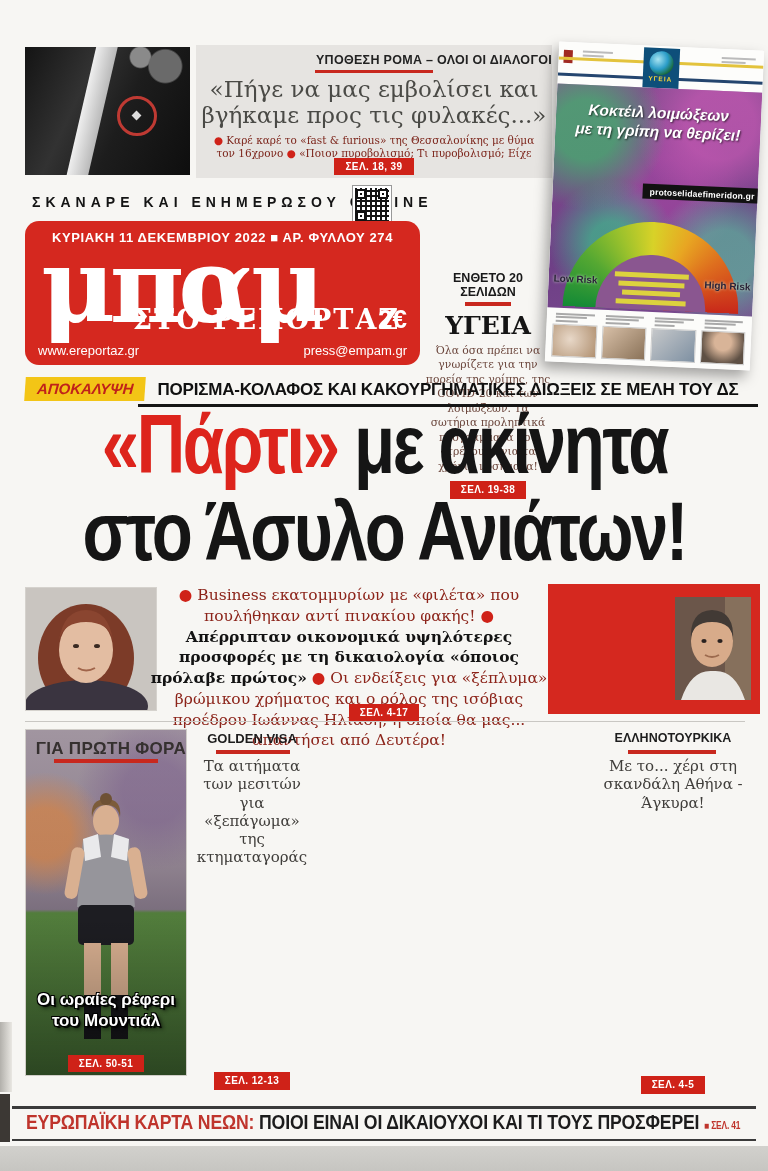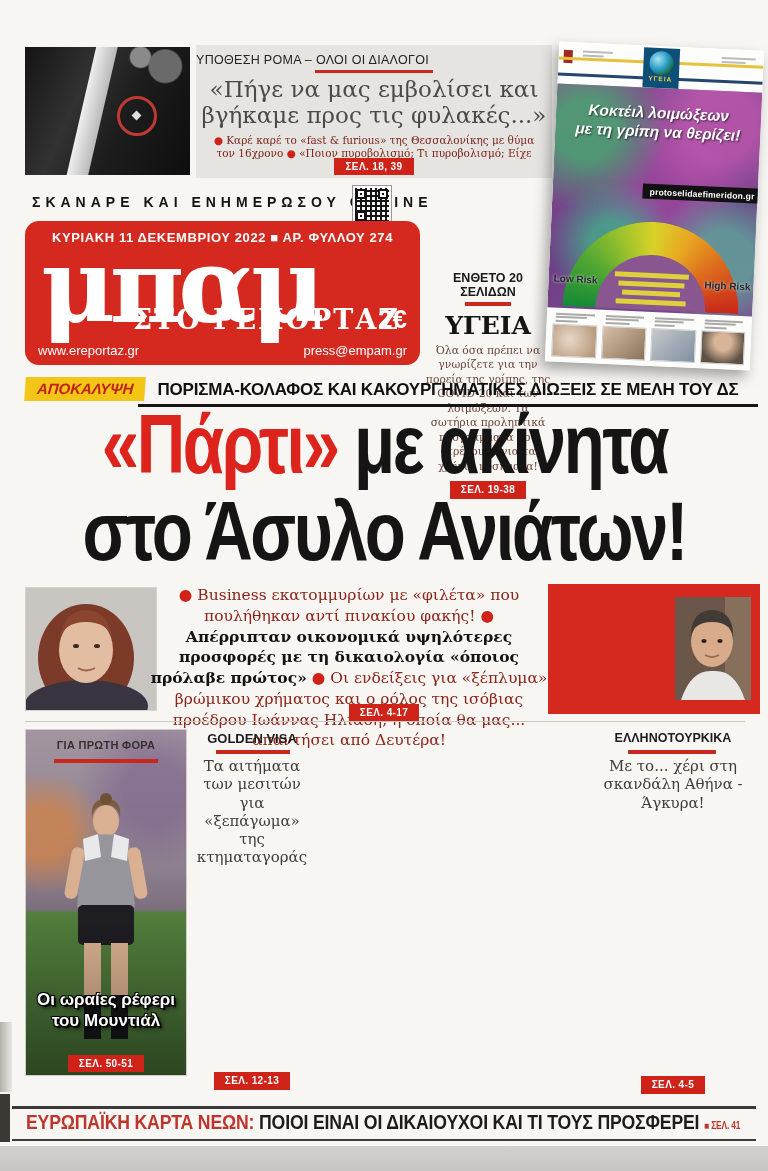--- a/index.html
+++ b/index.html
@@ -4,21 +4,21 @@
 <style>
   html,body{margin:0;padding:0;}
   body{width:768px;height:1171px;position:relative;background:#f7f6f3;overflow:hidden;
        font-family:"Liberation Sans",sans-serif;-webkit-font-smoothing:antialiased;}
   .abs{position:absolute;}
   .serif{font-family:"DejaVu Serif",serif;}
   .tag{display:inline-block;background:#cf2218;color:#fff;font:700 10px/1.55 "Liberation Sans",sans-serif;
        padding:1px 11px;letter-spacing:.4px;}
   .tagwrap{position:absolute;left:0;right:0;text-align:center;}
   .redbar{background:#c8281e;height:4px;margin:3px auto 0;}
-  .kicker{font-weight:400;color:#222;text-align:left;letter-spacing:.3px;}
+  .kicker{font-weight:700;color:#222;text-align:right;letter-spacing:.3px;}
   .dot{color:#cf2218;}
   
   .carphoto{left:25px;top:47px;width:165px;height:128px;overflow:hidden;
     background:
       radial-gradient(circle at 85% 15%, #6a6a6a 0 9%, transparent 10%),
       radial-gradient(circle at 70% 8%, #8a8a8a 0 6%, transparent 7%),
       linear-gradient(115deg,#141414 0%,#323232 34%,#1d1d1d 58%,#0e0e0e 100%);}
   .pillar{position:absolute;left:34%;top:-10%;width:13%;height:125%;
     background:linear-gradient(90deg,#efefef,#b9b9b9);transform:rotate(13deg);}
   .redcircle{position:absolute;left:56%;top:38%;width:34px;height:34px;border:3px solid #bf3a33;border-radius:50%;}
@@ -98,22 +98,22 @@
   .mbody{left:150px;top:585px;width:398px;text-align:center;font-family:"DejaVu Serif",serif;
      font-size:15.5px;line-height:1.34;color:#8c241a;}
   .mbody b{color:#131313;}
   .sidebox{left:548px;top:584px;width:212px;height:130px;background:#d5281f;}
   .sidebox .txt{position:absolute;left:8px;top:14px;width:114px;color:#fff;font-family:"DejaVu Serif",serif;
      font-weight:700;font-size:11.8px;line-height:1.4;text-align:center;}
   .sidebox .ph{position:absolute;right:9px;top:13px;width:76px;height:103px;}
   .sep{left:25px;top:721px;width:720px;height:1px;background:#c9c7c3;}
   
   .photo{border:1px solid #d0cdc8;box-sizing:border-box;overflow:hidden;position:relative;}
-  .ovkick{position:absolute;left:0;right:0;top:9px;text-align:center;font-weight:700;color:#35302f;
-     font-size:11px;letter-spacing:.3px;}
+  .ovkick{position:absolute;left:0;right:0;top:9px;text-align:right;font-weight:700;color:#35302f;
+     font-size:17px;letter-spacing:.3px;}
   .capwhite{position:absolute;left:0;right:0;text-align:center;color:#fff;font-weight:700;
      text-shadow:-1px -1px 0 #000,1px -1px 0 #000,-1px 1px 0 #000,2px 2px 1px #000,3px 3px 4px rgba(0,0,0,.8);}
   .colk{position:absolute;text-align:center;font-weight:700;color:#1d1d1d;}
   .coltext{position:absolute;text-align:center;font-family:"DejaVu Serif",serif;color:#403e3b;
      font-size:15px;line-height:1.22;}
   .refbg{background:
       radial-gradient(circle at 12% 30%, rgba(220,130,60,.65) 0 9%, transparent 22%),
       radial-gradient(circle at 80% 18%, rgba(120,90,140,.5) 0 10%, transparent 25%),
       linear-gradient(180deg,#a195a0 0%,#8d808d 40%,#7b6f7e 52%,#527d3c 53%,#477136 100%);}
   

